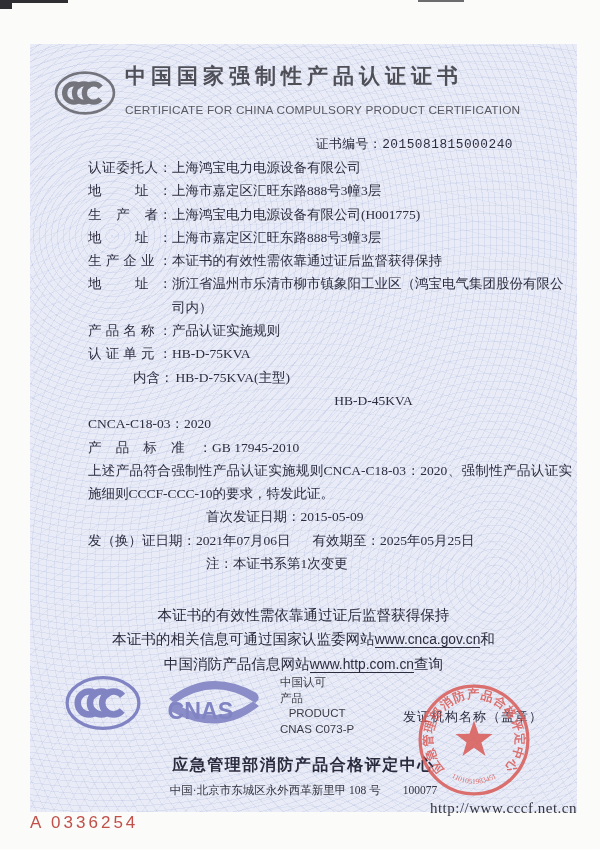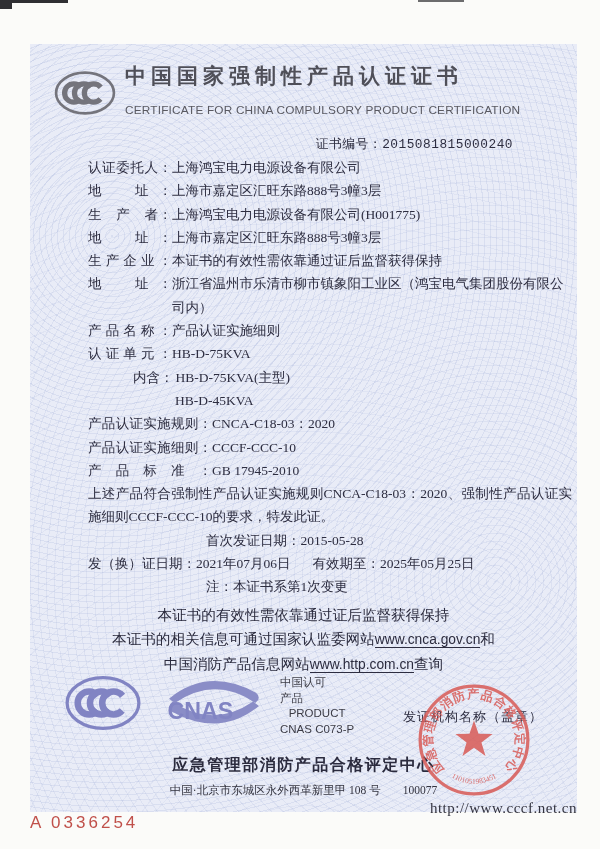--- a/index.html
+++ b/index.html
@@ -34,21 +34,21 @@
   .certno{
     position:absolute;top:92px;right:64px;font-size:12.8px;color:#2d2d40;letter-spacing:.5px;font-family:Liberation Mono, monospace;
   }
   .body-block{position:absolute;left:58px;top:112px;width:484px;font-size:13.5px;}
   .row{display:flex;line-height:23.3px;}
   .lbl{flex:0 0 84px;text-align:justify;text-align-last:justify;}
   .lbl-b{flex:0 0 124px;text-align:justify;text-align-last:justify;}
   .val{flex:1;}
   .row-inner{display:block;padding-left:45px;line-height:23.3px;}
   .row-inner .lbl-i{display:inline-block;margin-right:2px;}
-  .row-cont{display:block;padding-left:87px;line-height:23.3px;}
+  .row-cont{display:block;padding-left:87px;line-height:23.3px;text-align:center;}
   .statement{line-height:23.3px;text-align:justify;}
   .dline{line-height:23.3px;}
   .indent{padding-left:118px;}
   .gap{display:inline-block;width:22px;}
   .notice{position:absolute;top:559px;left:0;width:100%;text-align:center;
     font-size:14.6px;line-height:24.2px;color:#2b2b3e;}
   .ulink{border-bottom:1px solid #2d2d40;font-family:"Liberation Sans","DejaVu Sans",sans-serif;font-size:13.8px;}
   
   .ccc-bottom{position:absolute;left:32px;top:628px;width:82px;height:62px;}
   .cnas-logo{position:absolute;left:132px;top:630px;width:104px;height:58px;}
@@ -112,48 +112,43 @@
     <div class="row">
       <span class="lbl">生产企业：</span>
         <span class="val">本证书的有效性需依靠通过证后监督获得保持</span>
     </div>
     <div class="row">
       <span class="lbl">地　址：</span>
         <span class="val">浙江省温州市乐清市柳市镇象阳工业区（鸿宝电气集团股份有限公司内）</span>
     </div>
     <div class="row">
       <span class="lbl">产品名称：</span>
-        <span class="val">产品认证实施细则</span>
+        <span class="val">产品认证实施规则</span>
     </div>
     <div class="row">
       <span class="lbl">认证单元：</span>
         <span class="val">HB-D-75KVA</span>
     </div>
     <div class="row-inner">
       <span class="lbl-i">内含：</span><span>HB-D-75KVA(主型)</span>
     </div>
     <div class="row-cont">
       <span>HB-D-45KVA</span>
     </div>
     <div class="row">
-      <span class="lbl-b">产品认证实施规则：</span>
         <span class="val">CNCA-C18-03：2020</span>
-    </div>
-    <div class="row">
-      <span class="lbl-b">产品认证实施细则：</span>
-        <span class="val">CCCF-CCC-10</span>
     </div>
     <div class="row">
       <span class="lbl-b">产　品　标　准　：</span>
         <span class="val">GB 17945-2010</span>
     </div>
 
     <div class="statement">上述产品符合强制性产品认证实施规则CNCA-C18-03：2020、强制性产品认证实施细则CCCF-CCC-10的要求，特发此证。</div>
 
-    <div class="dline indent">首次发证日期：2015-05-28</div>
+    <div class="dline indent">首次发证日期：2015-05-09</div>
     <div class="dline">
       <span>发（换）证日期：2021年07月06日</span><span class="gap"></span><span>有效期至：2025年05月25日</span>
     </div>
     <div class="dline indent">注：本证书系第1次变更</div>
   </div>
 
   <div class="notice">
     <div>本证书的有效性需依靠通过证后监督获得保持</div>
     <div>
       <span>本证书的相关信息可通过国家认监委网站</span><span class="ulink">www.cnca.gov.cn</span><span>和</span>

